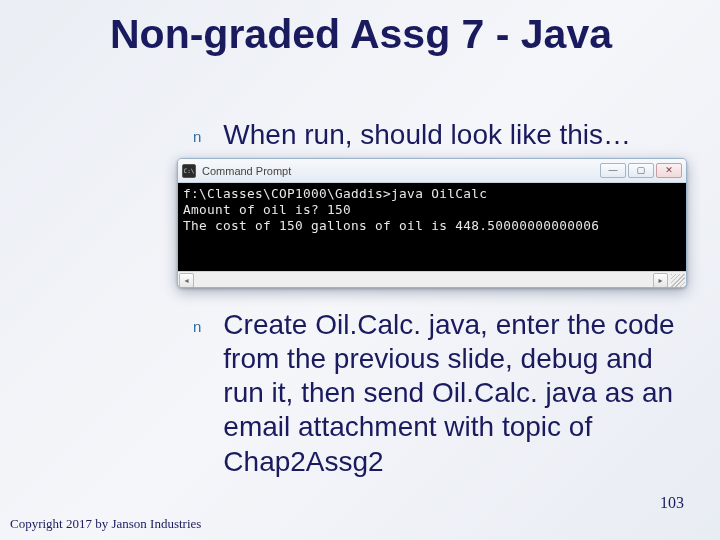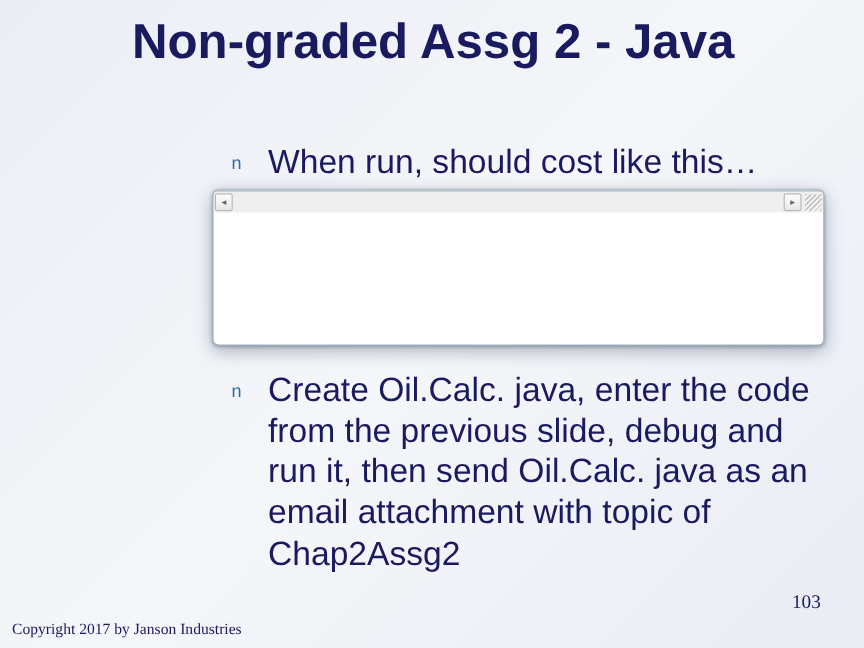--- a/index.html
+++ b/index.html
@@ -155,28 +155,48 @@
     bottom: 28px;
     right: 36px;
     font-size: 16px;
     color: #1a1a5e;
     font-family: "Times New Roman", Times, serif;
   }
 </style>
 </head>
 <body>
 
-<div class="slide-title">Non-graded Assg 2 - Java</div>
+<div class="slide-title">Non-graded Assg 7 - Java</div>
 
 <div class="bullet-row bullet-1">
   <span class="bullet-marker">n</span>
-  <span class="bullet-text">When run, should cost like this…</span>
+  <span class="bullet-text">When run, should look like this…</span>
 </div>
 
 <div class="console-window">
+  <div class="titlebar">
+    <div class="titlebar-icon">
+      <span class="titlebar-icon-inner">C:\</span>
+    </div>
+    <div class="titlebar-text">Command Prompt</div>
+    <div class="win-controls">
+      <div class="win-btn">
+          <span class="win-glyph">—</span>
+        </div>
+      <div class="win-btn">
+          <span class="win-glyph">▢</span>
+        </div>
+      <div class="win-btn close">
+          <span class="win-glyph">✕</span>
+        </div>
+    </div>
+  </div>
+  <div class="console-body"><span>f:\Classes\COP1000\Gaddis&gt;java OilCalc</span>
+<span>Amount of oil is? 150</span>
+<span>The cost of 150 gallons of oil is 448.50000000000006</span></div>
   <div class="console-scrollarea">
     <div class="scroll-left-btn">
         <span>◂</span>
       </div>
     <div class="scroll-right-btn">
         <span>▸</span>
       </div>
     <div class="scroll-resize"></div>
   </div>
 </div>

